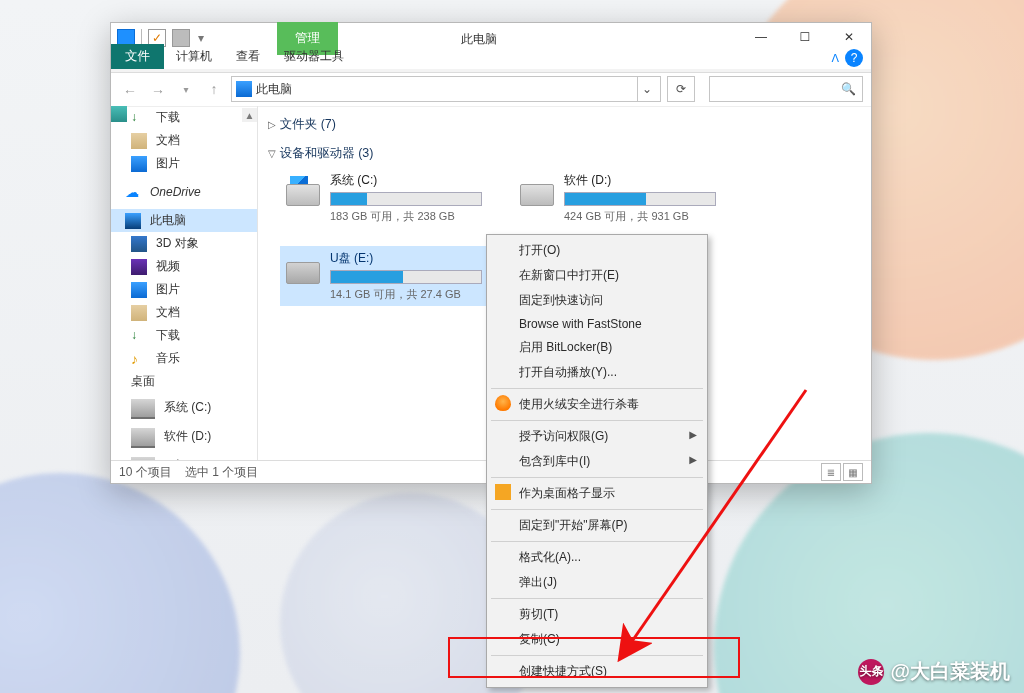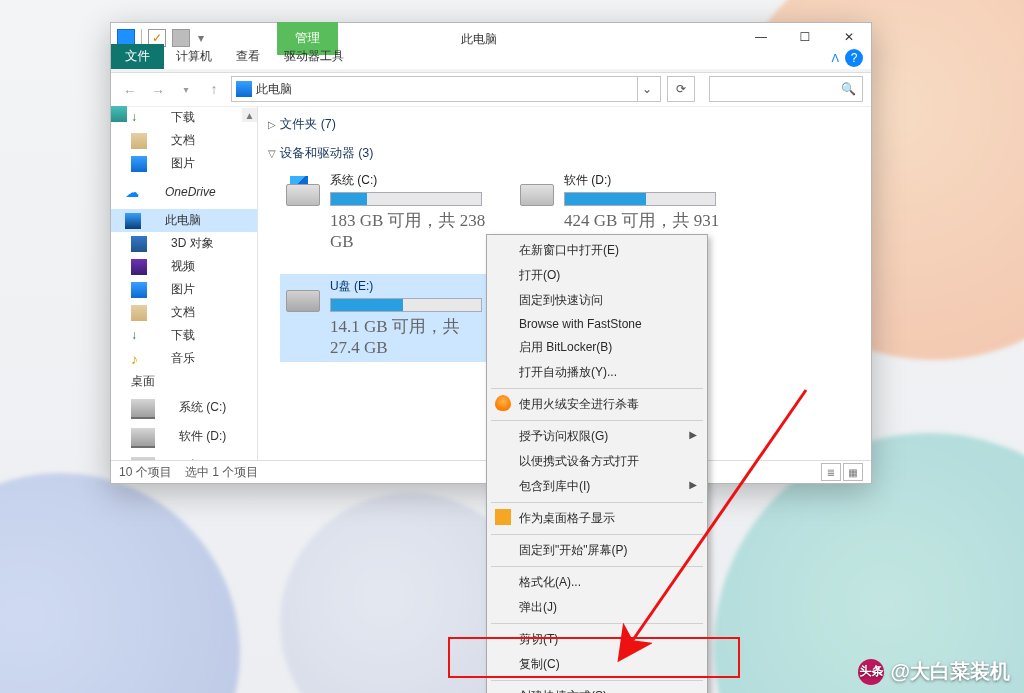--- a/index.html
+++ b/index.html
@@ -62,21 +62,21 @@
   .addrbox .aicon { width:16px;height:16px; background: linear-gradient(180deg,#3aa0ff,#0b6ad3); }
   .addrbox .atxt { flex:1; font-size:12px; color:#333; }
   .addrdown { width:18px; height:24px; border-left:1px solid #c5c5c5; display:flex;align-items:center;justify-content:center; color:#555;}
   .refresh { width:26px; height:24px; border:1px solid #c5c5c5; display:flex;align-items:center;justify-content:center; color:#555;}
   .searchbox { flex: 1; height:24px; border:1px solid #c5c5c5; display:flex; align-items:center; justify-content:flex-end; padding-right:6px; color:#888; margin-left:8px;}
 
   .body { position:absolute; left:0; right:0; top:83px; bottom:22px; display:flex; }
   .sidebar { width: 146px; border-right:1px solid #e4e4e4; overflow:hidden; position:relative; }
   .sbscroll { position:absolute; right:0; top:2px; width:15px; height:150px; }
   .sbarrow { width:15px;height:14px; display:flex;align-items:center;justify-content:center; background:#f0f0f0; color:#7a7a7a; font-size:10px;}
-  .sbitem { display:flex; align-items:center; gap:24px; padding: 3px 12px 3px 20px; color:#333; white-space:nowrap;}
+  .sbitem { display:flex; align-items:center; gap:9px; padding: 3px 12px 3px 20px; color:#333; white-space:nowrap;}
   .sbitem .ico { width:16px; height:16px; flex:0 0 16px;}
   .sbitem.sel { background:#cce6ff; }
   .ico.dl::before{content:"↓";color:#1e7a2e;font-weight:bold;}
   .ico.doc{background:linear-gradient(#e6cfa3,#d0b37a);}
   .ico.pic{background:linear-gradient(#3aa0ff,#0b6ad3);}
   .ico.onedrive::before{content:"☁";color:#0a84ff;font-size:14px;}
   .ico.pc{background:linear-gradient(#3aa0ff,#083e78);}
   .ico.threed{background:linear-gradient(#37c,#258);}
   .ico.video{background:#317; background:linear-gradient(#6a33b6,#3e1c6e);}
   .ico.music::before{content:"♪";color:#e09a00;font-size:14px;}
@@ -91,21 +91,21 @@
   .drive.sel { background:#cce6ff; }
   .dimg { width:38px; height:30px; margin-top:4px; position:relative;}
   .dimg .body1 { position:absolute; left:2px; right:2px; top:8px; bottom:0; background:linear-gradient(#e2e2e2,#bcbcbc); border:1px solid #9c9c9c; border-radius:2px;}
   .dimg.win::before { content:""; position:absolute; left:6px; top:0; width:18px; height:14px; background:linear-gradient(135deg,#38b0ff 50%,#0a6dd6 50%);}
   .dimg.usb .body1 { background:linear-gradient(#d2d2d2,#a8a8a8);}
   .dinfo { flex:1; }
   .dname { font-size:12px; color:#222; margin-bottom:3px;}
   .drive.sel .dname { color:#04356f; }
   .bar { width: 150px; height:12px; border:1px solid #aab; background:#e8e8e8; margin-bottom:3px;}
   .barfill { height:100%; background:#279fe0;}
-  .dstat { font-size:17px; color:#656565;font-family:Liberation Serif, serif;}
+  .dstat { font-size:11px; color:#656565;}
 
   .statusbar { position:absolute; left:0; right:0; bottom:0; height:22px; border-top:1px solid #dcdcdc; background:#fff; display:flex; align-items:center; padding: 0 8px; justify-content:space-between; color:#595959;}
   .viewswitch { display:flex; gap:2px;}
   .vs { width:18px;height:16px; border:1px solid #bbb; display:flex;align-items:center;justify-content:center; font-size:10px; color:#777;}
 
   .ctxmenu {
     position:absolute; left:486px; top:234px;
     width:216px;
     background:#f2f2f2;
     border:1px solid #a9a9a9;
@@ -316,31 +316,30 @@
       <span>选中 1 个项目</span>
     </div>
     <div class="viewswitch">
       <div class="vs">≣</div>
       <div class="vs">▦</div>
     </div>
   </div>
 </div>
 
 <div class="ctxmenu" id="ctxmenu">
+    <div class="ctxitem"><span>打开(O)</span></div>
     <div class="ctxitem"><span>在新窗口中打开(E)</span></div>
-    <div class="ctxitem"><span>打开(O)</span></div>
     <div class="ctxitem"><span>固定到快速访问</span></div>
     <div class="ctxitem"><span>Browse with FastStone</span></div>
     <div class="ctxitem"><span>启用 BitLocker(B)</span></div>
     <div class="ctxitem"><span>打开自动播放(Y)...</span></div>
     <div class="ctxsep"></div>
     <div class="ctxitem"><span>使用火绒安全进行杀毒</span><span class="cico flame"></span></div>
     <div class="ctxsep"></div>
     <div class="ctxitem"><span>授予访问权限(G)</span><span class="sub">▶</span></div>
-    <div class="ctxitem"><span>以便携式设备方式打开</span></div>
     <div class="ctxitem"><span>包含到库中(I)</span><span class="sub">▶</span></div>
     <div class="ctxsep"></div>
     <div class="ctxitem"><span>作为桌面格子显示</span><span class="cico grid"></span></div>
     <div class="ctxsep"></div>
     <div class="ctxitem"><span>固定到"开始"屏幕(P)</span></div>
     <div class="ctxsep"></div>
     <div class="ctxitem"><span>格式化(A)...</span></div>
     <div class="ctxitem"><span>弹出(J)</span></div>
     <div class="ctxsep"></div>
     <div class="ctxitem"><span>剪切(T)</span></div>

